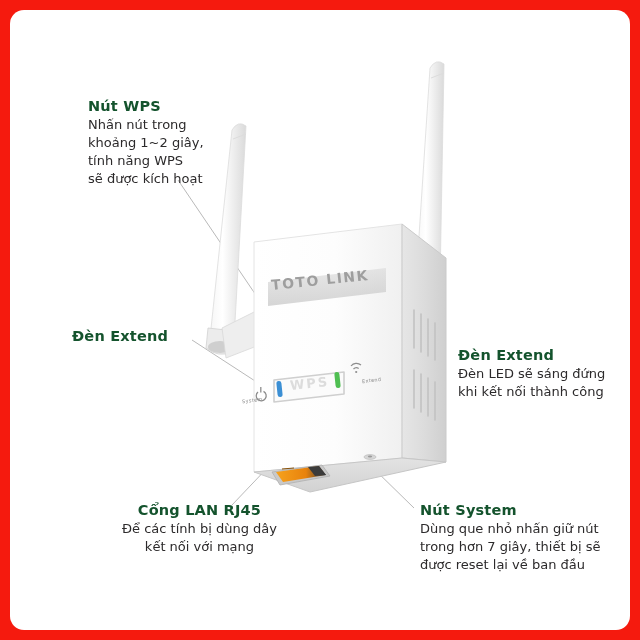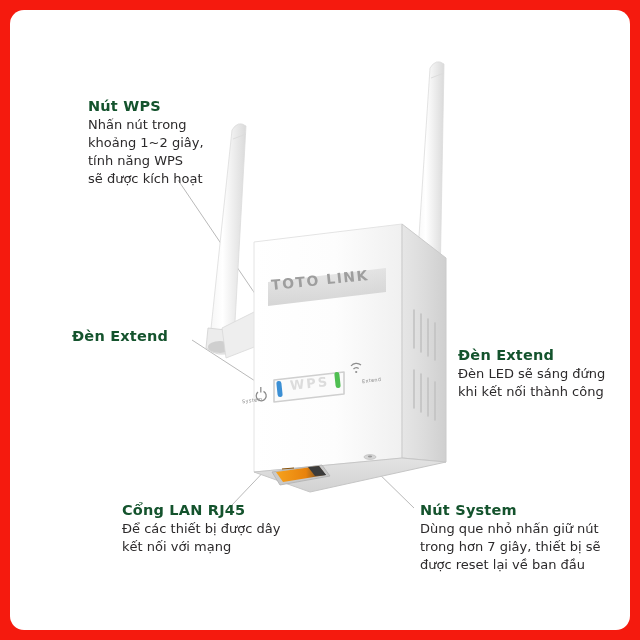--- a/index.html
+++ b/index.html
@@ -35,21 +35,21 @@
   }
   .callout .c-body{
     font-size:13px;
     color:#2c2a2b;
     line-height:1.38;
     white-space:pre-line;
   }
   #co-wps{left:78px;top:88px;}
   #co-system{left:62px;top:318px;}
   #co-extend{left:448px;top:337px;}
-  #co-lan{left:112px;top:492px;}
+  #co-lan{left:112px;top:492px;text-align:center;}
   #co-reset{left:410px;top:492px;}
 
   
   .art{position:absolute;left:0;top:0;width:620px;height:620px;}
 </style>
 </head>
 <body>
 
 <div class="frame">
   <div class="panel">
@@ -187,21 +187,21 @@
     </div>
 
     <div class="callout" id="co-extend">
       <div class="c-title">Đèn Extend</div>
       <div class="c-body">Đèn LED sẽ sáng đứng
 khi kết nối thành công</div>
     </div>
 
     <div class="callout" id="co-lan">
       <div class="c-title">Cổng LAN RJ45</div>
-      <div class="c-body">Để các thiết bị được dây
+      <div class="c-body">Để các tính bị dùng dây
 kết nối với mạng</div>
     </div>
 
     <div class="callout" id="co-reset">
       <div class="c-title">Nút System</div>
       <div class="c-body">Dùng que nhỏ nhấn giữ nút
 trong hơn 7 giây, thiết bị sẽ
 được reset lại về ban đầu</div>
     </div>
 

